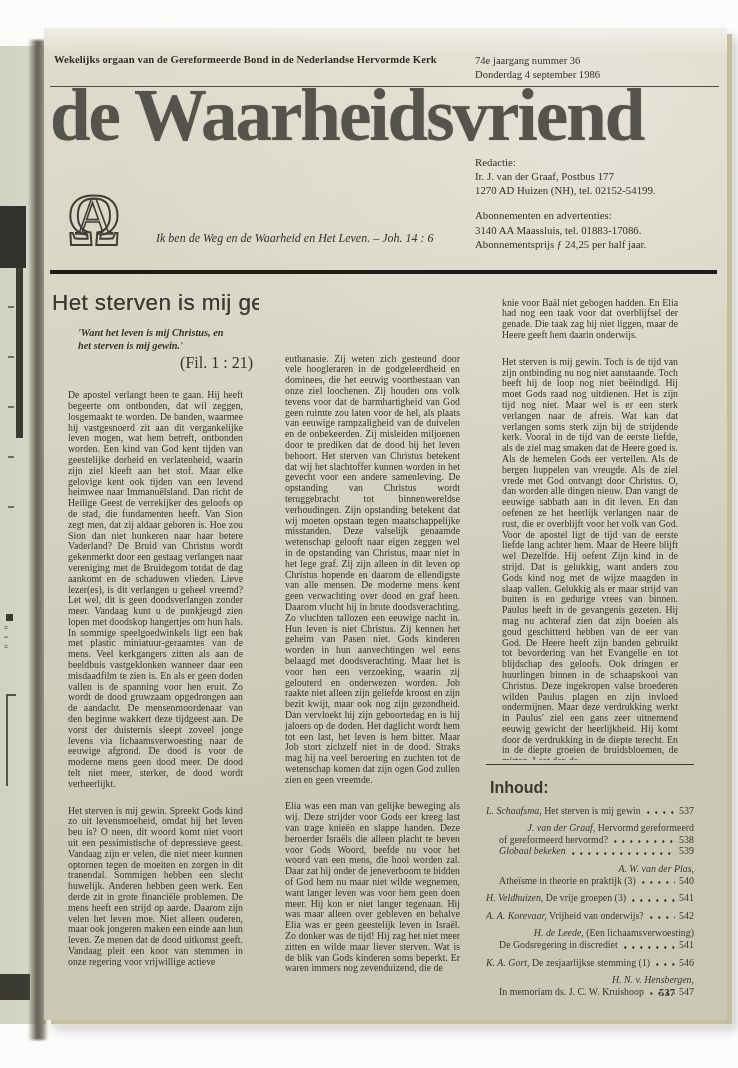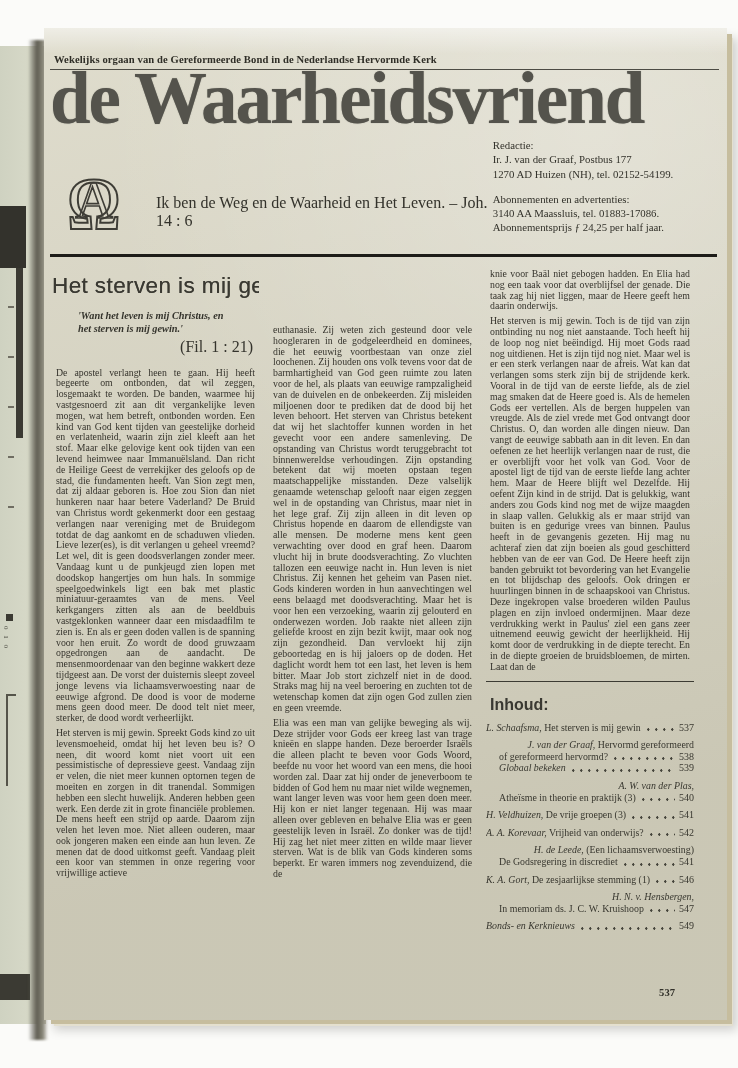--- a/index.html
+++ b/index.html
@@ -44,38 +44,38 @@
   }
   .mag-title{
     font-family:"Liberation Serif", serif;font-weight:bold;
     font-size:73px;line-height:0.96;letter-spacing:-2px;color:#54534c;
     text-shadow:0 0 1px rgba(84,83,76,0.55);
     white-space:nowrap;margin-top:-6px;
   }
   .logo-row{display:flex;padding:4px 14px 0 14px;}
   .logo-motto{display:flex;align-items:flex-end;gap:26px;}
   .logo{flex:0 0 auto;}
-  .motto{font-size:16px;color:#33322b;padding-bottom:16px;}
+  .motto{font-style:italic;font-size:12px;color:#33322b;padding-bottom:16px;}
   .address-block{margin-left:auto;width:238px;font-size:10.8px;line-height:1.32;color:#32312a;}
   .addr-group{margin-bottom:11px;}
   .thick-rule{margin:8px 10px 0 6px;height:3.5px;background:#1d1c18;}
   
   .cols{display:flex;gap:10px;padding:4px 0 0 8px;height:726px;overflow:hidden;}
   .col{width:207px;overflow:hidden;}
   .col-1 .art-head{
     font-family:"Liberation Sans", sans-serif;font-size:22.5px;letter-spacing:0.4px;
     color:#3a3932;margin:12px 0 10px 0;text-shadow:0 0 0.5px rgba(58,57,50,0.8);
     white-space:nowrap;
   }
   .epigraph{font-style:italic;font-size:10.3px;font-weight:bold;line-height:1.3;margin:0 6px 10px 26px;color:#34332c;}
   .epi-ref{font-style:normal;text-align:right;font-weight:normal;font-size:16px;margin-top:1px;}
   .col-2{padding-top:60px;}
   .col-3{padding-top:4px;width:208px;}
   .body-p{
-    margin:4px;font-size:9.8px;line-height:10.8px;text-align:justify;
+    margin:16px;font-size:9.8px;line-height:10.8px;text-align:justify;
     color:#35332c;
   }
   .col-3 .artext{max-height:478px;overflow:hidden;}
   
   .toc{margin-top:4px;border-top:1.5px solid #3c3b33;padding-top:14px;}
   .toc-head{
     font-family:"Liberation Sans", sans-serif;font-weight:bold;font-size:16px;
     color:#3a3932;margin:0 0 8px 4px;
   }
   .toc-item{margin-bottom:6px;}
@@ -112,20 +112,24 @@
   <div class="prev-mark-txt">0 1 0</div>
   <div class="prev-bracket"></div>
   <div class="prev-corner"></div>
 </div>
 <div class="gutter"></div>
 
 <div class="page">
 
   <div class="mast-row">
     <div class="organ-line">Wekelijks orgaan van de Gereformeerde Bond in de Nederlandse Hervormde Kerk</div>
+    <div class="issue-block">
+      <div>74e jaargang nummer 36</div>
+      <div>Donderdag 4 september 1986</div>
+    </div>
   </div>
 
   <div class="title-block">
     <div class="mag-title">de Waarheidsvriend</div>
   </div>
 
   <div class="logo-row">
     <div class="logo-motto">
       <span class="logo">
         <svg width="72" height="78" viewBox="0 0 80 86">

